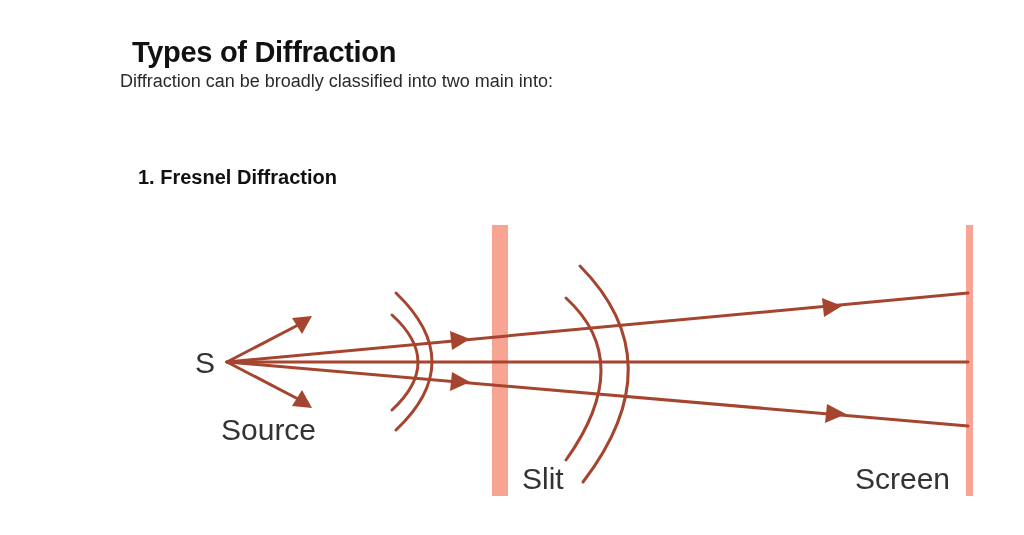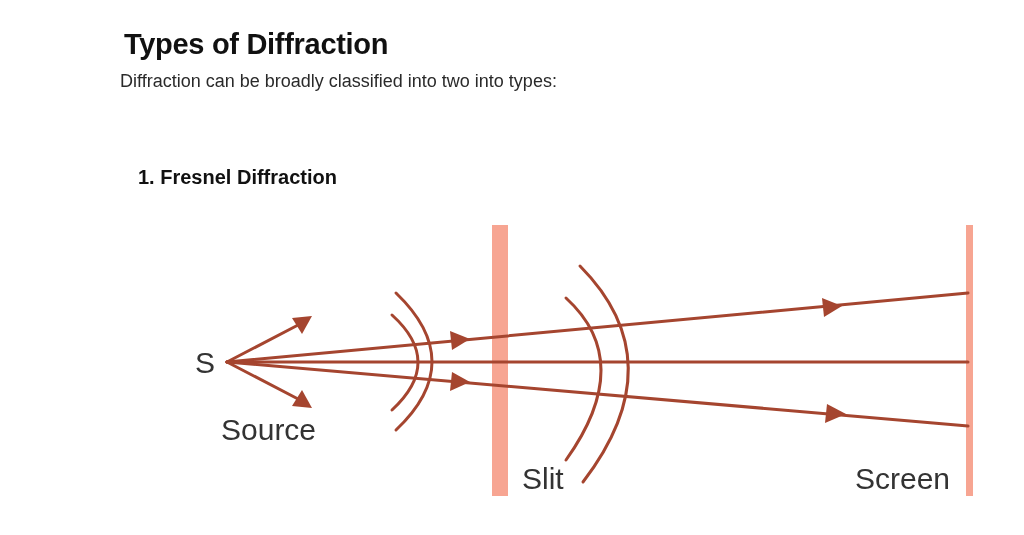--- a/index.html
+++ b/index.html
@@ -1,28 +1,28 @@
 <!DOCTYPE html>
 <html><head>
 <meta charset="utf-8">
 <style>
   html, body { margin: 0; padding: 0; background: #ffffff; }
   body { width: 1024px; height: 535px; position: relative; overflow: hidden;
          font-family: "Liberation Sans", "DejaVu Sans", sans-serif; color: #111; }
-  .title { position: absolute; left: 120px; top: 24px; font-size: 29px; font-weight: bold; letter-spacing: -0.3px; margin: 4px; }
+  .title { position: absolute; left: 120px; top: 24px; font-size: 29px; font-weight: bold; letter-spacing: -0.3px; margin: 12px; }
   .subtitle { position: absolute; left: 120px; top: 71px; font-size: 18px; color: #2a2a2a; margin: 0; }
   .section { position: absolute; left: 120px; top: 148px; font-size: 20px; font-weight: bold; margin: 18px; }
   svg.diagram { position: absolute; left: 0; top: 0; }
   .lbl { font-family: "Liberation Sans", "DejaVu Sans", sans-serif; fill: #333; }
 </style>
 </head>
 <body>
 
 <h1 class="title">Types of Diffraction</h1>
-<p class="subtitle">Diffraction can be broadly classified into two into types:</p>
+<p class="subtitle">Diffraction can be broadly classified into two main into:</p>
 <h2 class="section">1. Fresnel Diffraction</h2>
 
 <svg class="diagram" width="1024" height="535" viewBox="0 0 1024 535">
   <defs>
     <marker id="tri" viewBox="0 0 10 10" refX="5" refY="5" markerWidth="6" markerHeight="6" orient="auto" markerUnits="strokeWidth">
       <path d="M0,0 L10,5 L0,10 z" fill="#a5452f"></path>
     </marker>
   </defs>
 
   <rect x="492" y="225" width="16" height="271" fill="#f7a592"></rect>

